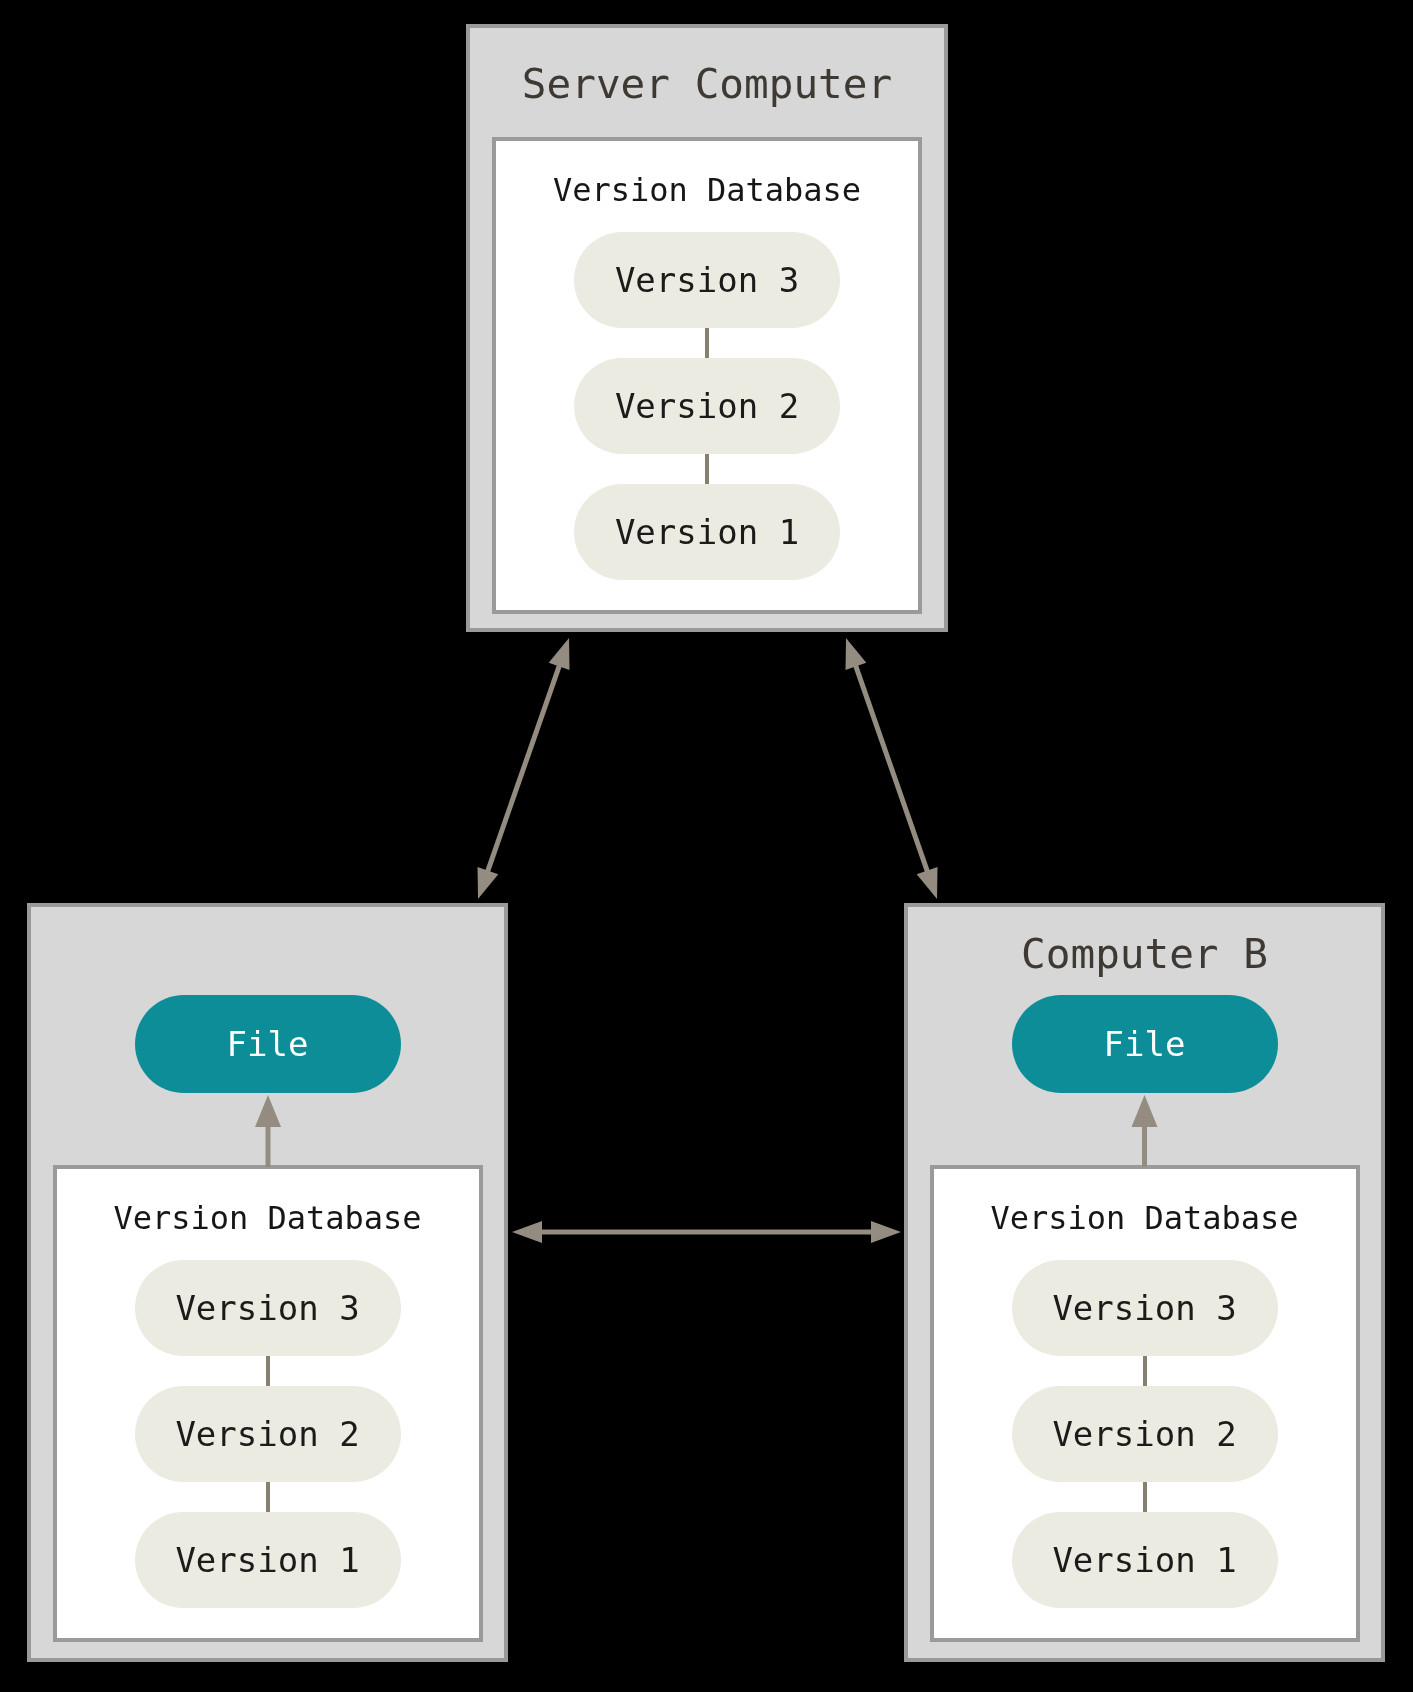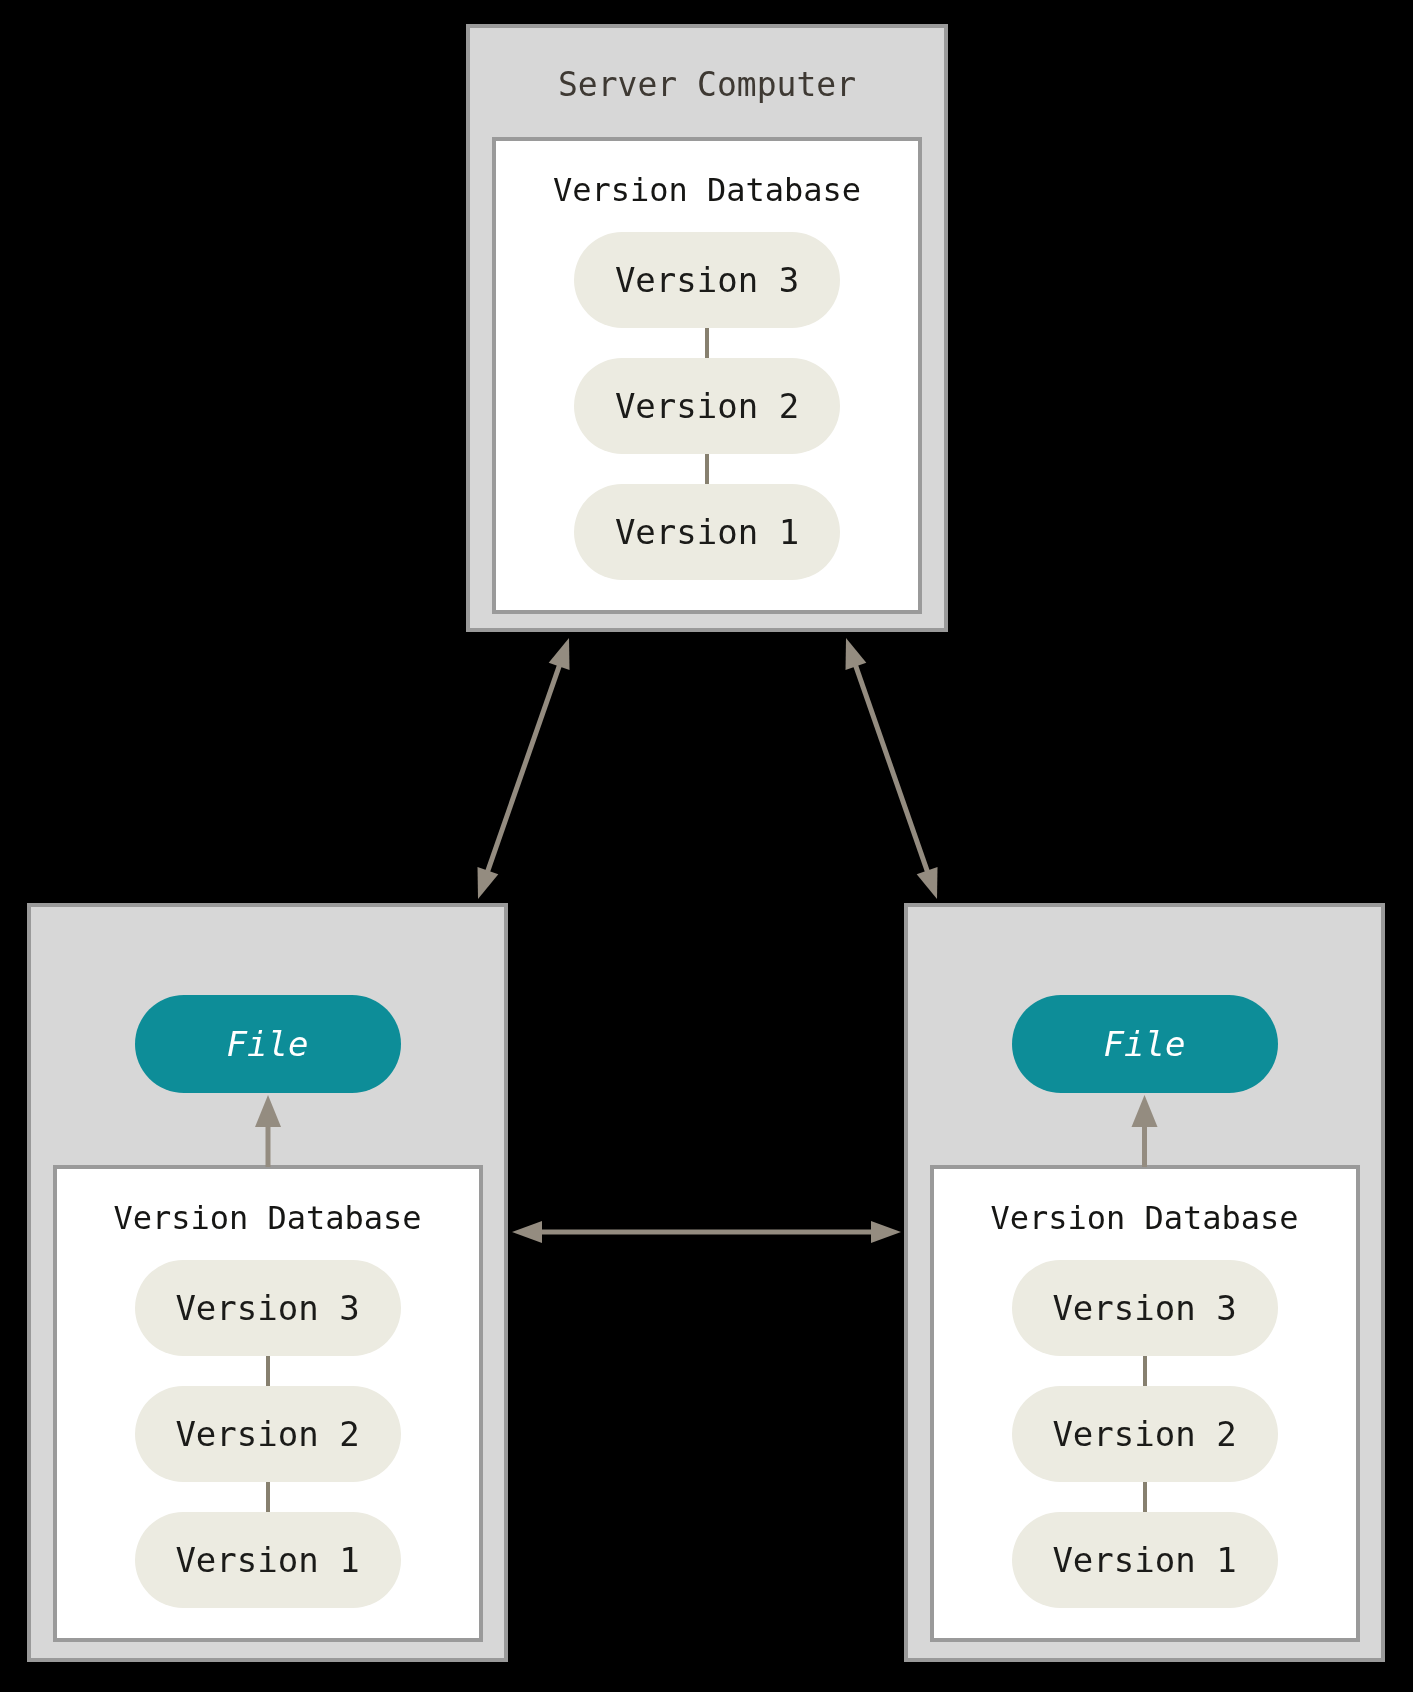--- a/index.html
+++ b/index.html
@@ -28,33 +28,32 @@
     position:absolute;
     background:var(--box-fill);
     border:4px solid var(--box-border);
   }
   .server{left:466px;top:24px;width:482px;height:608px;}
   .computer-a{left:27px;top:903px;width:481px;height:759px;}
   .computer-b{left:904px;top:903px;width:481px;height:759px;}
 
   .machine-title{
     position:absolute;left:0;width:100%;text-align:center;
-    font-size:33px;line-height:41px;color:var(--title-text);
+    font-size:41px;line-height:41px;color:var(--title-text);
     white-space:nowrap;
   }
   .server .machine-title{top:36px;}
   .comp .machine-title{top:27px;}
 
   .file-pill{
     position:absolute;top:88px;left:50%;transform:translateX(-50%);
     width:266px;height:98px;border-radius:49px;
     background:var(--file-pill-fill);color:var(--file-pill-text);
     display:flex;align-items:center;justify-content:center;
     font-size:34px;
-    font-style:italic;
   }
 
   .db-box{
     position:absolute;left:50%;transform:translateX(-50%);
     width:430px;height:477px;
     background:var(--inner-fill);
     border:4px solid var(--box-border);
   }
   .server .db-box{top:109px;}
   .comp .db-box{top:258px;}
@@ -133,20 +132,21 @@
         <div class="version-pill">Version 3</div>
         <div class="connector"></div>
         <div class="version-pill">Version 2</div>
         <div class="connector"></div>
         <div class="version-pill">Version 1</div>
       </div>
     </div>
   </section>
 
   <section class="machine comp computer-b">
+    <div class="machine-title">Computer B</div>
     <div class="file-pill">File</div>
     <div class="db-box">
       <div class="db-title">Version Database</div>
       <div class="pill-stack">
         <div class="version-pill">Version 3</div>
         <div class="connector"></div>
         <div class="version-pill">Version 2</div>
         <div class="connector"></div>
         <div class="version-pill">Version 1</div>
       </div>

